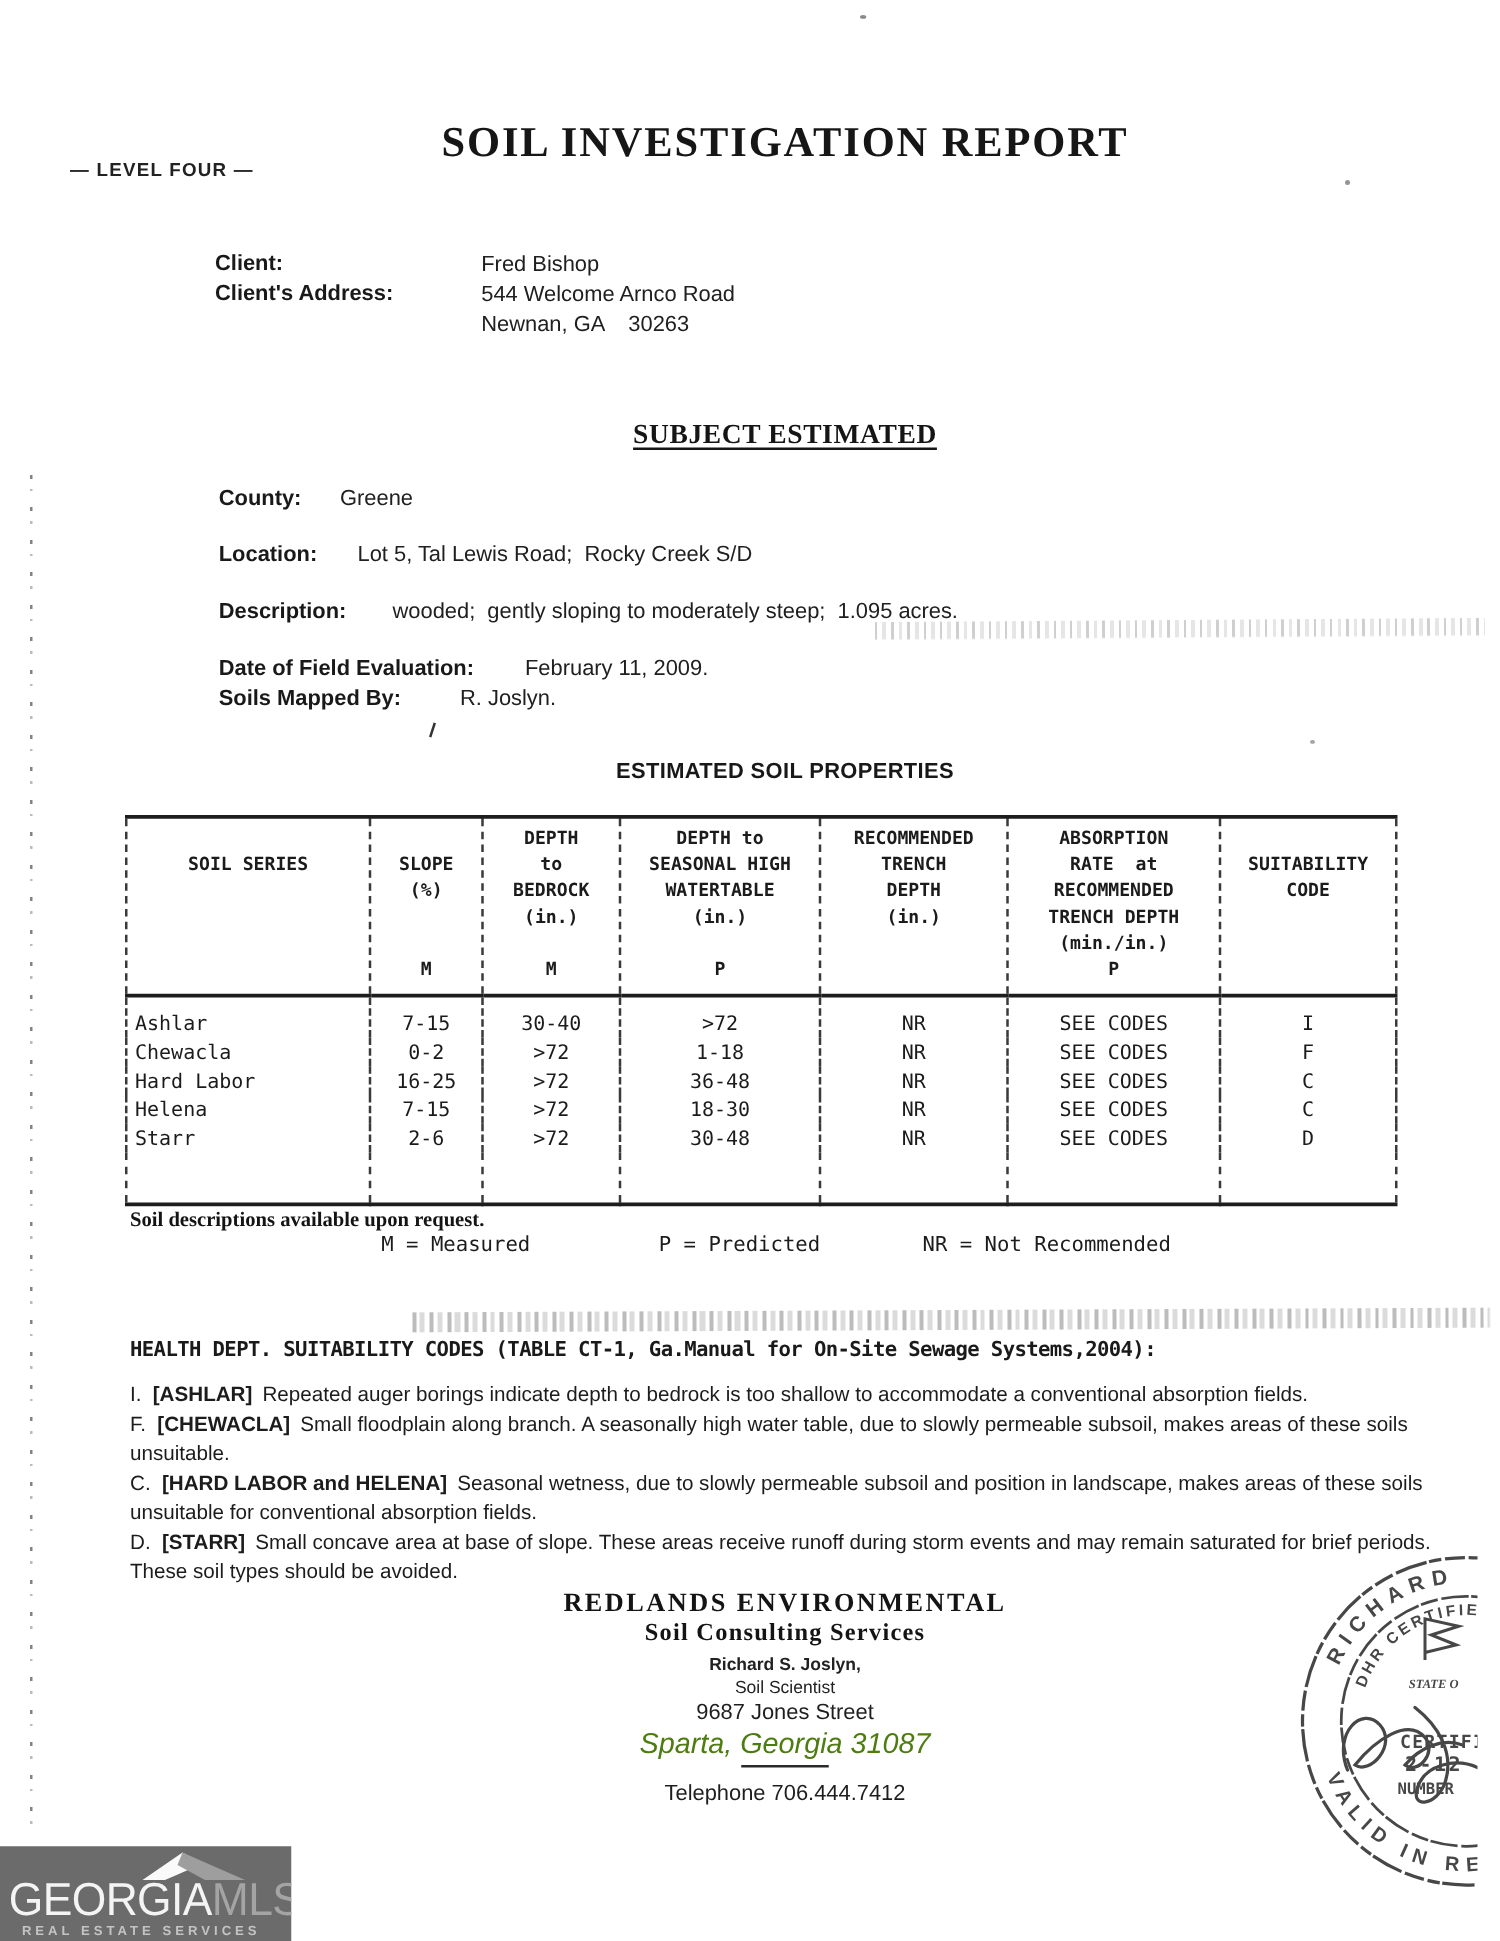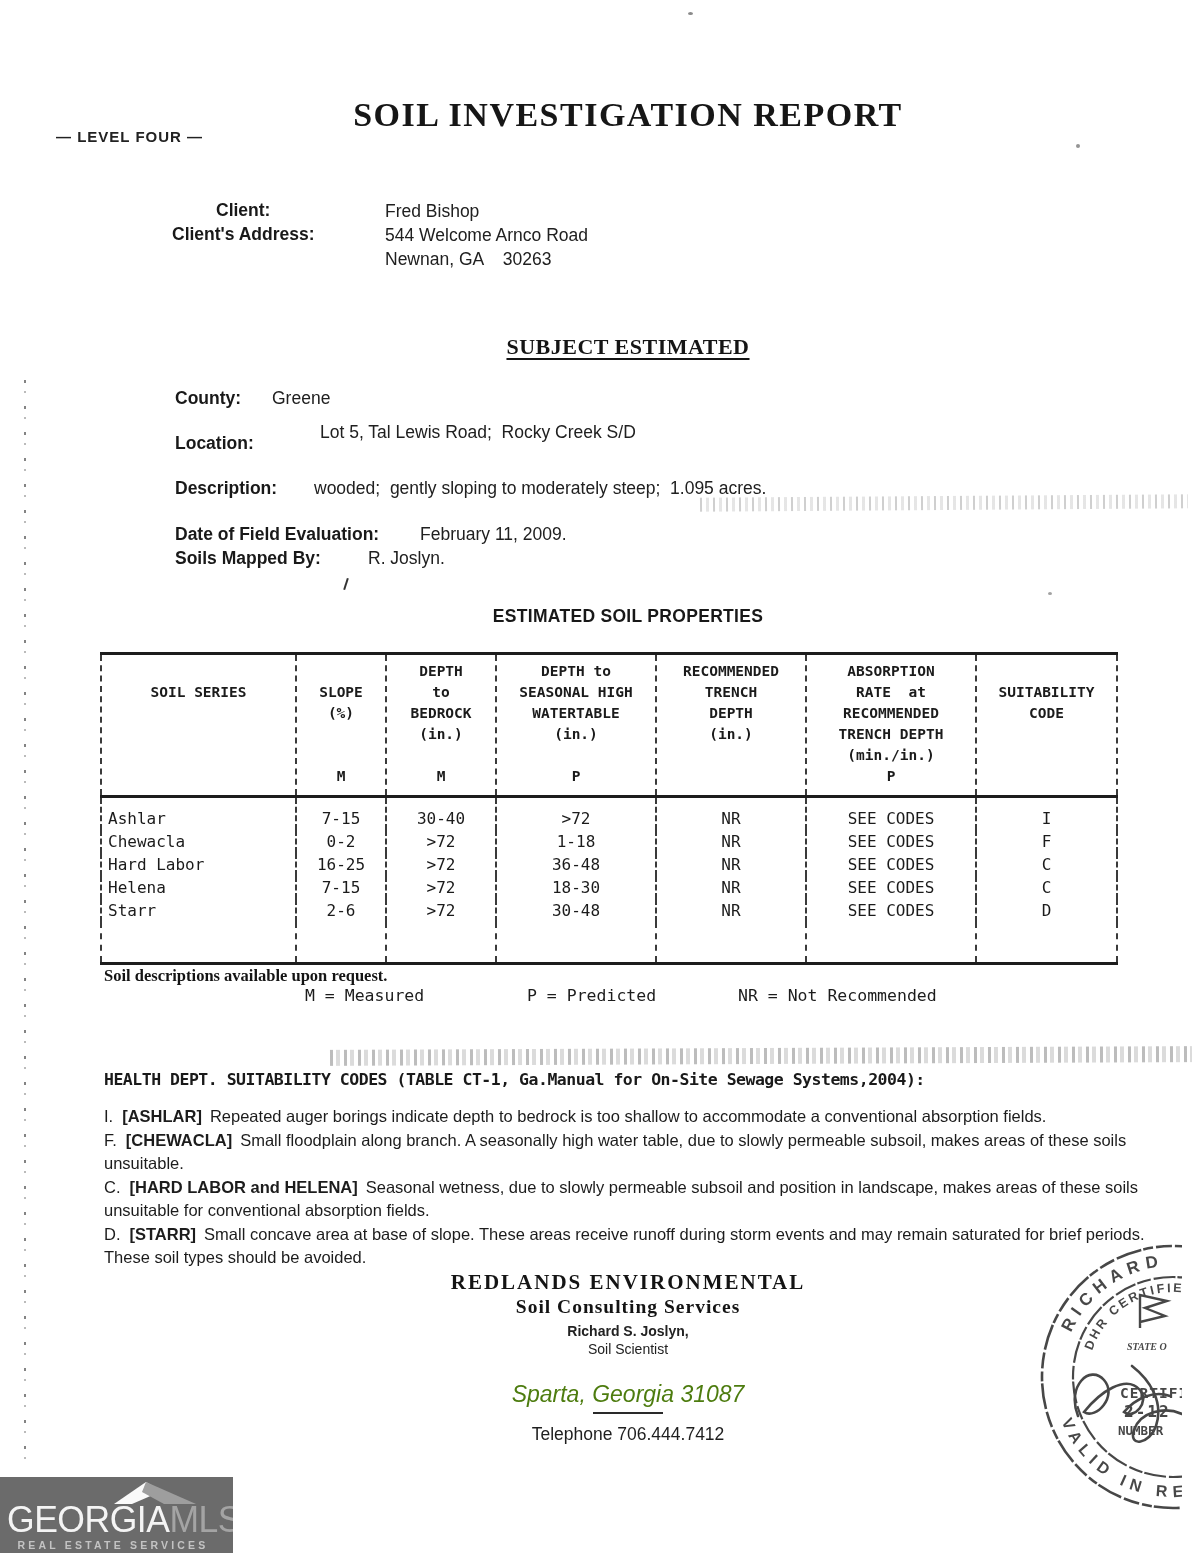--- a/index.html
+++ b/index.html
@@ -91,31 +91,31 @@
   <div class="abs noise1"></div>
   <div class="abs noise2"></div>
   <div class="abs slash-mark"></div>
   <div class="abs dot1"></div>
   <div class="abs dot2"></div>
   <div class="abs dot3"></div>
 
   <div class="abs doc-title">SOIL INVESTIGATION REPORT</div>
   <div class="abs doc-subtitle">—  LEVEL FOUR  —</div>
 
-  <div class="abs lbl" style="left:172px;top:200px;margin-left:44px;">Client:</div>
+  <div class="abs lbl" style="left:172px;top:200px;">Client:</div>
   <div class="abs lbl" style="left:172px;top:224px;">Client's Address:</div>
   <div class="abs val" style="left:385px;top:201px;">Fred Bishop</div>
   <div class="abs val" style="left:385px;top:225px;">544 Welcome Arnco Road</div>
   <div class="abs val pre" style="left:385px;top:249px;">Newnan, GA    30263</div>
 
   <div class="abs sp-heading">SUBJECT ESTIMATED</div>
   <div class="abs lbl" style="left:175px;top:388px;">County:</div>
   <div class="abs val" style="left:272px;top:388px;">Greene</div>
   <div class="abs lbl" style="left:175px;top:433px;">Location:</div>
-  <div class="abs val pre" style="left:286px;top:422px;margin-left:34px;">Lot 5, Tal Lewis Road;  Rocky Creek S/D</div>
+  <div class="abs val pre" style="left:286px;top:433px;">Lot 5, Tal Lewis Road;  Rocky Creek S/D</div>
   <div class="abs lbl" style="left:175px;top:478px;">Description:</div>
   <div class="abs val pre" style="left:314px;top:478px;">wooded;  gently sloping to moderately steep;  1.095 acres.</div>
   <div class="abs lbl" style="left:175px;top:524px;">Date of Field Evaluation:</div>
   <div class="abs val" style="left:420px;top:524px;">February 11, 2009.</div>
   <div class="abs lbl" style="left:175px;top:548px;">Soils Mapped By:</div>
   <div class="abs val" style="left:368px;top:548px;">R. Joslyn.</div>
 
   <div class="abs esp-heading">ESTIMATED SOIL PROPERTIES</div>
 
   <table class="soil">
@@ -233,20 +233,21 @@
     <p class="item"><span class="pfx">I.</span><span class="nm">[ASHLAR]</span><span>Repeated auger borings indicate depth to bedrock is too shallow to accommodate a conventional absorption fields.</span></p>
     <p class="item"><span class="pfx">F.</span><span class="nm">[CHEWACLA]</span><span>Small floodplain along branch.  A seasonally high water table, due to slowly permeable subsoil, makes areas of these soils unsuitable.</span></p>
     <p class="item"><span class="pfx">C.</span><span class="nm">[HARD LABOR and HELENA]</span><span>Seasonal wetness, due to slowly permeable subsoil and position in landscape, makes areas of these soils unsuitable for conventional absorption fields.</span></p>
     <p class="item"><span class="pfx">D.</span><span class="nm">[STARR]</span><span>Small concave area at base of slope.  These areas receive runoff during storm events and may remain saturated for brief periods.  These soil types should be avoided.</span></p>
   </div>
 
   <div class="abs f-line company1">REDLANDS ENVIRONMENTAL</div>
   <div class="abs f-line company2">Soil Consulting Services</div>
   <div class="abs f-line person">Richard S. Joslyn,</div>
   <div class="abs f-line persontitle">Soil Scientist</div>
+  <div class="abs f-line street">9687 Jones Street</div>
   <div class="abs f-line city">Sparta, Georgia 31087</div>
   <div class="abs f-divider"></div>
   <div class="abs f-line phone">Telephone 706.444.7412</div>
 
   <div class="abs stamp-clip">
     <svg width="300" height="278" viewBox="0 0 300 278">
       <g fill="none" stroke="#2e2e2e">
         <circle cx="137" cy="137" r="131" stroke-width="2.6" stroke-dasharray="16 3 26 2 10 3"></circle>
         <circle cx="137" cy="137" r="100" stroke-width="2.2" stroke-dasharray="22 2 14 3"></circle>
       </g>

